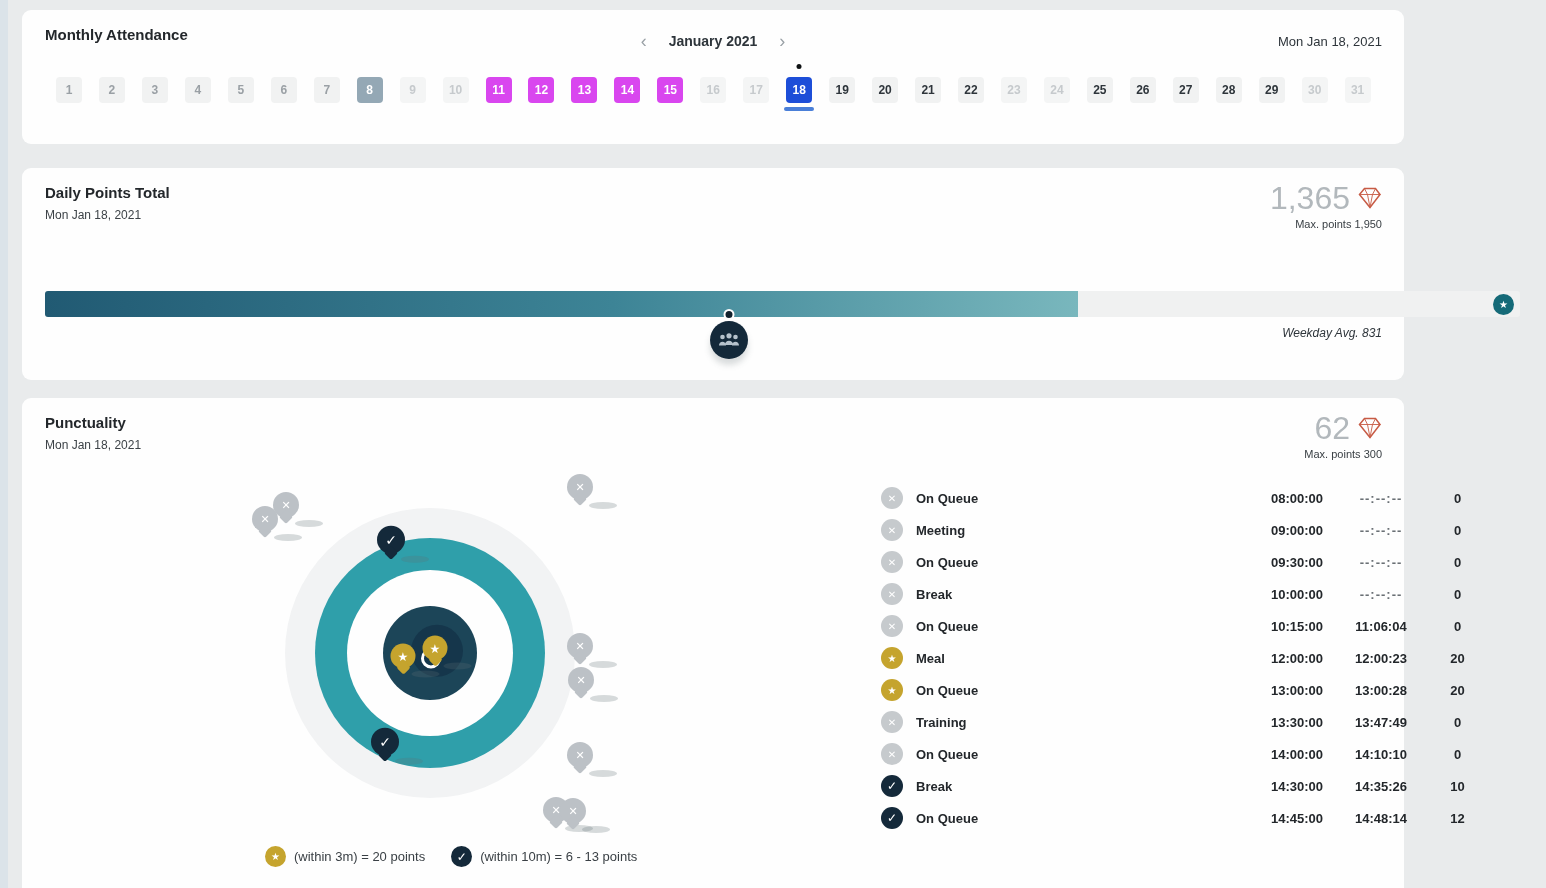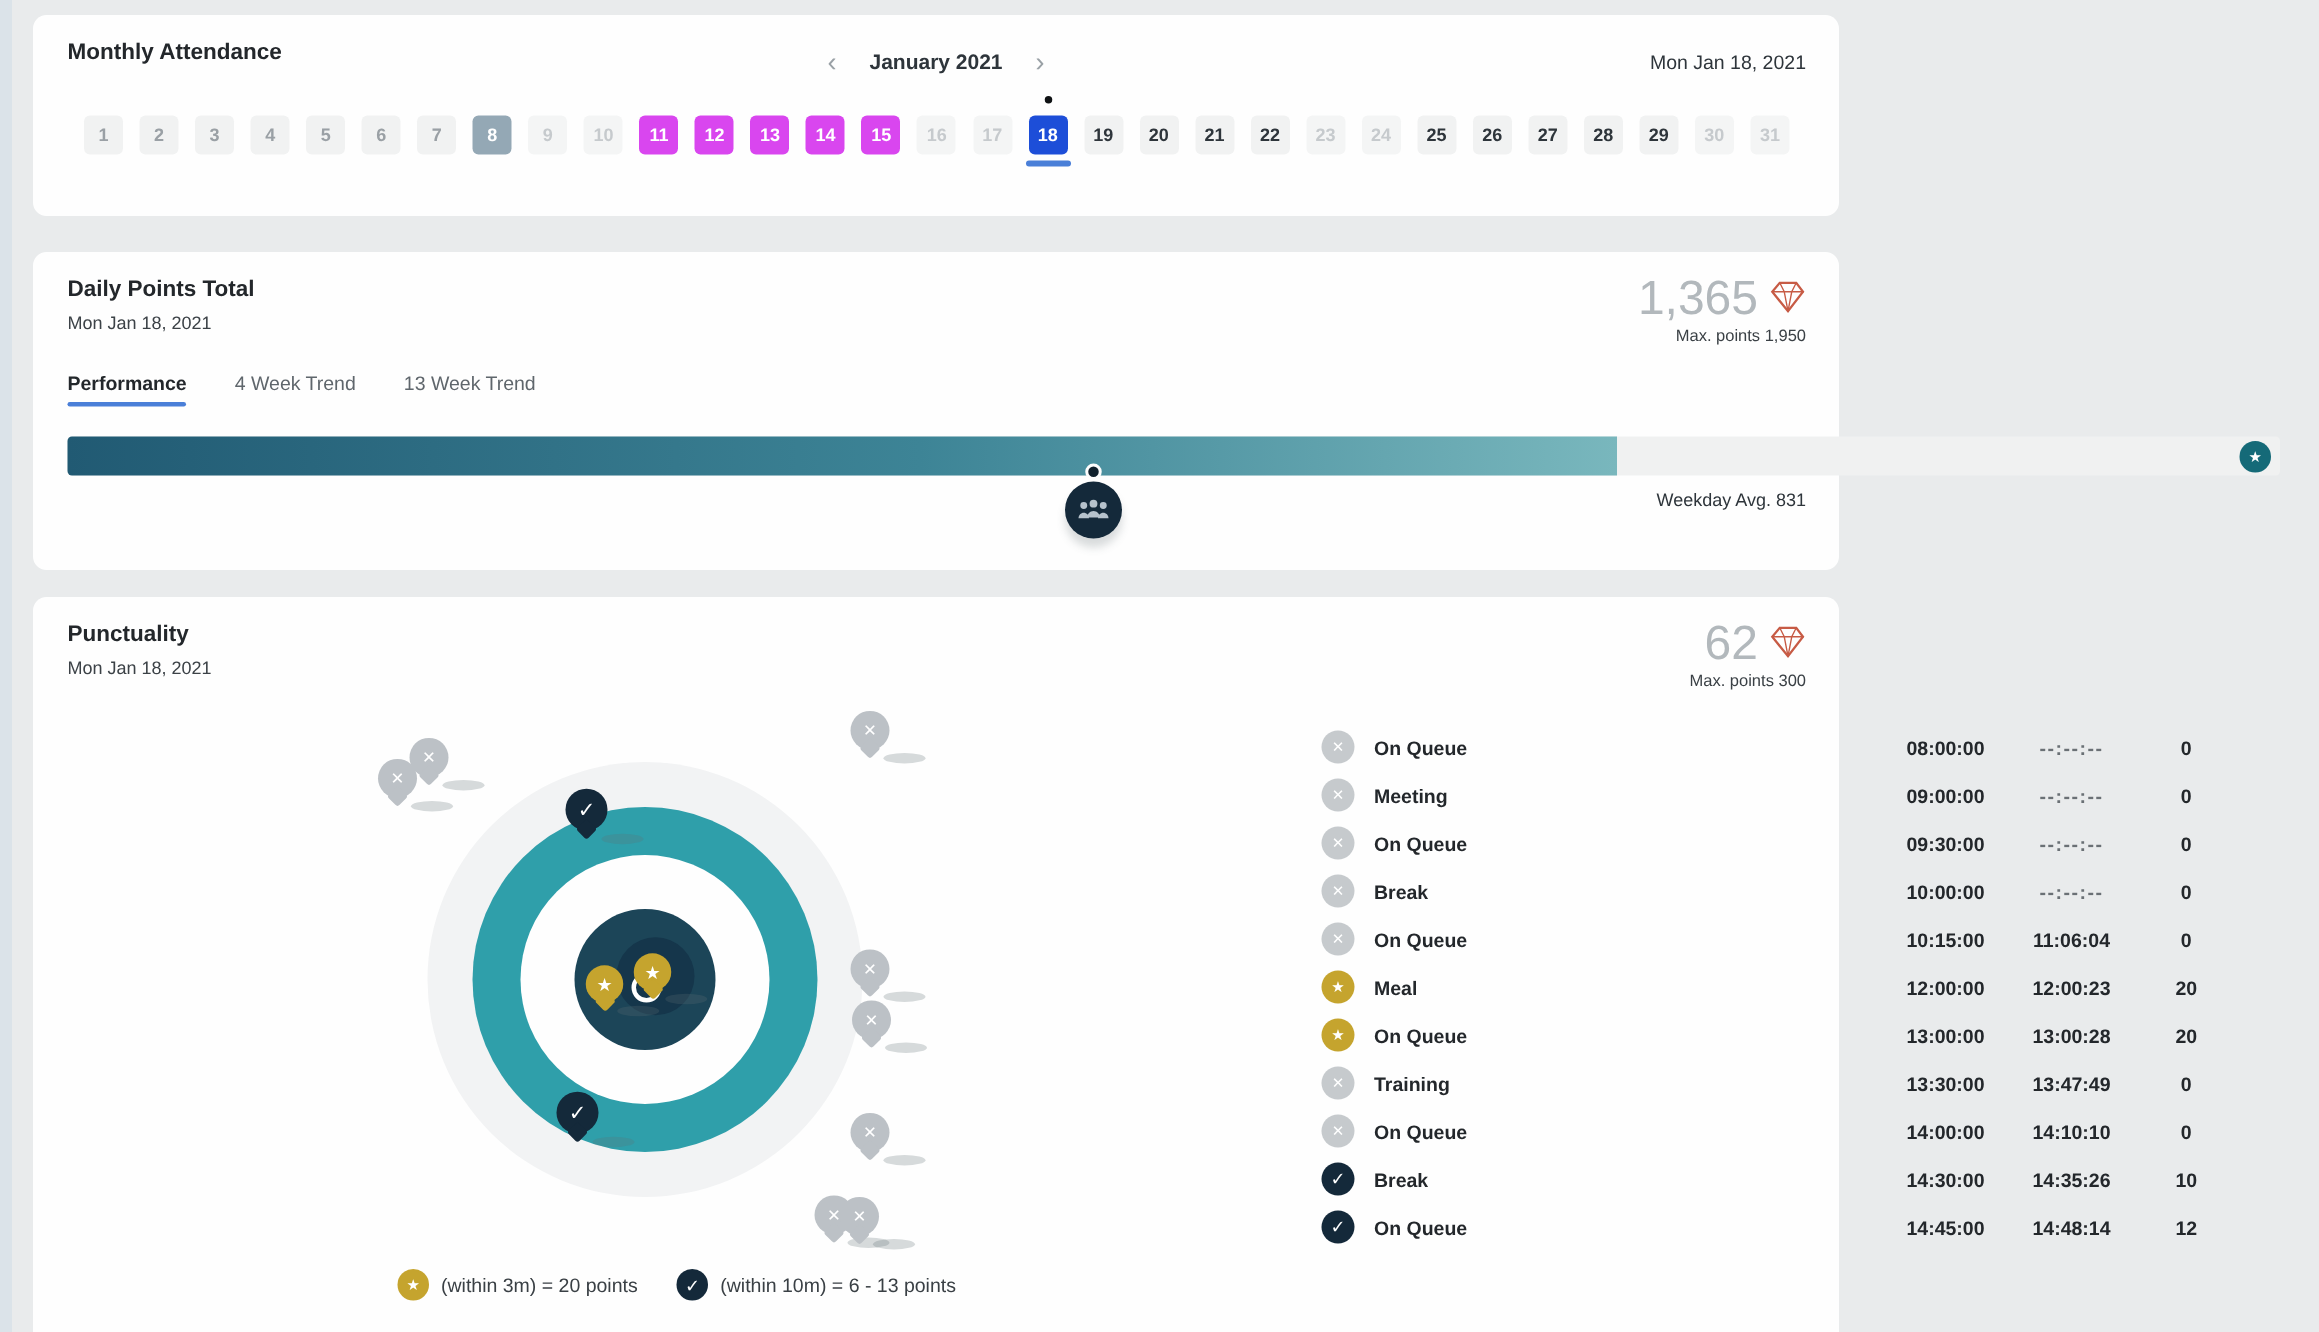--- a/index.html
+++ b/index.html
@@ -1,19 +1,19 @@
 <!DOCTYPE html>
 <html><head>
 <meta charset="utf-8">
 <style>
   * { margin:0; padding:0; box-sizing:border-box; }
   html,body { width:1546px; height:888px; overflow:hidden;
     font-family:"Liberation Sans", sans-serif; background:#e9ebec; }
   .edge-strip { position:absolute; left:0; top:0; width:8px; height:888px; background:#dbe3e9; }
-  .card { position:absolute; left:22px; width:1204px; background:#fefefe; border-radius:9px; }
+  .card { position:absolute; left:22px; width:1382px; background:#fefefe; border-radius:9px; }
   #card-attendance { top:10px; height:134px; }
   #card-daily { top:168px; height:212px; }
   #card-punctuality { top:398px; height:490px; border-bottom-left-radius:0; border-bottom-right-radius:0; }
 
   .card-title { position:absolute; left:23px; top:16px; font-size:15px; font-weight:700; color:#23272b; }
   .card-date { position:absolute; left:23px; top:40px; font-size:12px; color:#3c4247; }
 
   
   .month-nav { position:absolute; left:50%; top:22px; transform:translateX(-50%);
     display:flex; align-items:center; gap:18px; }
@@ -50,21 +50,21 @@
   .bar-fill { height:100%; border-radius:3px 0 0 3px;
     background:linear-gradient(90deg,#215a73 0%,#3d8496 55%,#79b7bd 100%); }
   .bar-goal { position:absolute; top:-3px; right:-10px; width:21px; height:21px; border-radius:50%;
     background:#156a78; color:#fff; font-size:10px; display:flex; align-items:center;
     justify-content:center; top:3px; right:6px; }
   .bar-marker-dot { position:absolute; top:141px; width:11px; height:11px; border-radius:50%;
     background:#10202c; border:2px solid #fdfdfd; transform:translateX(-50%); }
   .bar-marker-circle { position:absolute; top:153px; width:38px; height:38px; border-radius:50%;
     background:#14293a; transform:translateX(-50%); display:flex; align-items:center;
     justify-content:center; box-shadow:0 6px 6px rgba(80,95,100,.22); }
-  .weekday-avg { position:absolute; right:22px; top:158px; font-size:12px; color:#2e353b; }
+  .weekday-avg { position:absolute; right:22px; top:158px; font-size:12px; color:#2e353b;font-style:italic; }
 
   
   .bullseye { position:absolute; border-radius:50%; }
   .b-halo { left:263px; top:110px; width:290px; height:290px; background:#f2f3f4; }
   .b-ring { left:293px; top:140px; width:230px; height:230px; background:#2f9faa; }
   .b-white { left:325px; top:172px; width:166px; height:166px; background:#fefefe; }
   .b-core { left:361px; top:208px; width:94px; height:94px; background:#1c4558; }
 
   .pin { position:absolute; transform:translate(-50%,-58%); border-radius:50%;
     display:flex; align-items:center; justify-content:center; color:#fff; z-index:3; }
@@ -222,25 +222,20 @@
   <div class="points-box">
     <div class="points-line">
       <span class="points-big">1,365</span>
       <svg width="24" height="22" viewBox="0 0 24 22" fill="none" stroke="#c75b45" stroke-width="1.5">
         <path d="M6.5 1.5 h11 l4.5 6 L12 20.5 L1.5 7.5 z"></path>
         <path stroke-width="0.9" d="M1.5 7.5 h21 M6.5 1.5 L9.5 7.5 L12 20.5 M17.5 1.5 L14.5 7.5 L12 20.5"></path>
       </svg>
     </div>
     <div class="points-max">Max. points 1,950</div>
   </div>
-  <div class="tabs">
-      <div class="tab active">Performance</div>
-      <div class="tab">4 Week Trend</div>
-      <div class="tab">13 Week Trend</div>
-    </div>
   <div class="bar-track">
     <div class="bar-fill" id="bar-fill" style="width: 70%;"></div>
     <div class="bar-goal">★</div>
   </div>
   <div class="bar-marker-dot" id="marker-dot" style="left: 707.4px;"></div>
   <div class="bar-marker-circle" id="marker-circle" style="left: 707.4px;">
     <svg width="22" height="16" viewBox="0 0 22 16" fill="#b6c2cc">
       <circle cx="4.5" cy="5" r="2.3"></circle>
         <circle cx="11" cy="3.8" r="2.6"></circle>
         <circle cx="17.5" cy="5" r="2.3"></circle>

